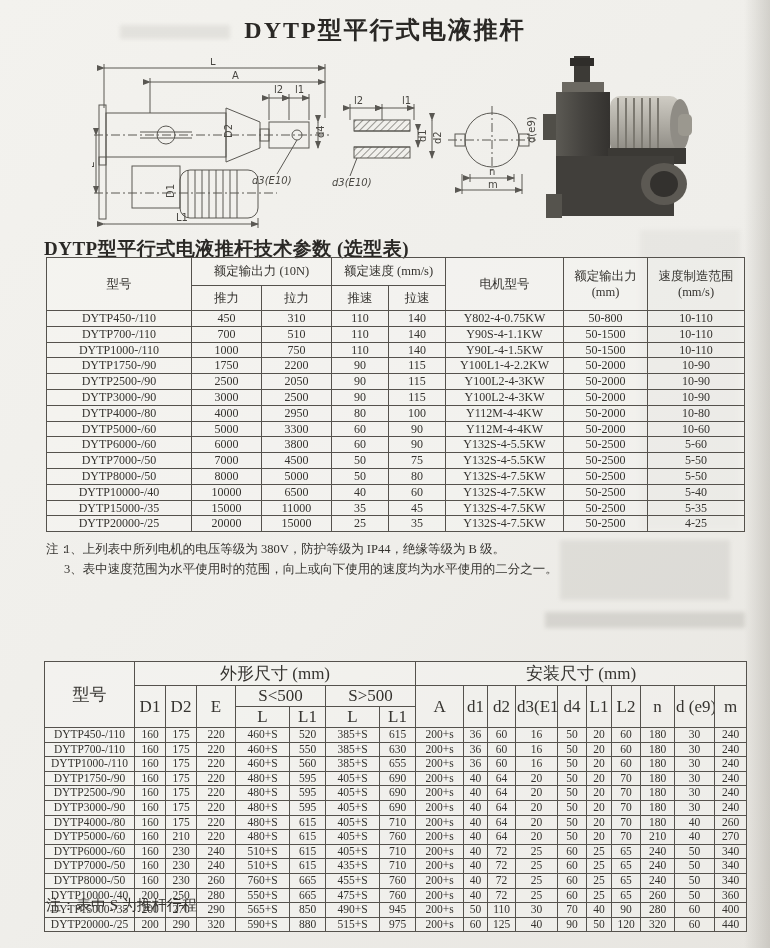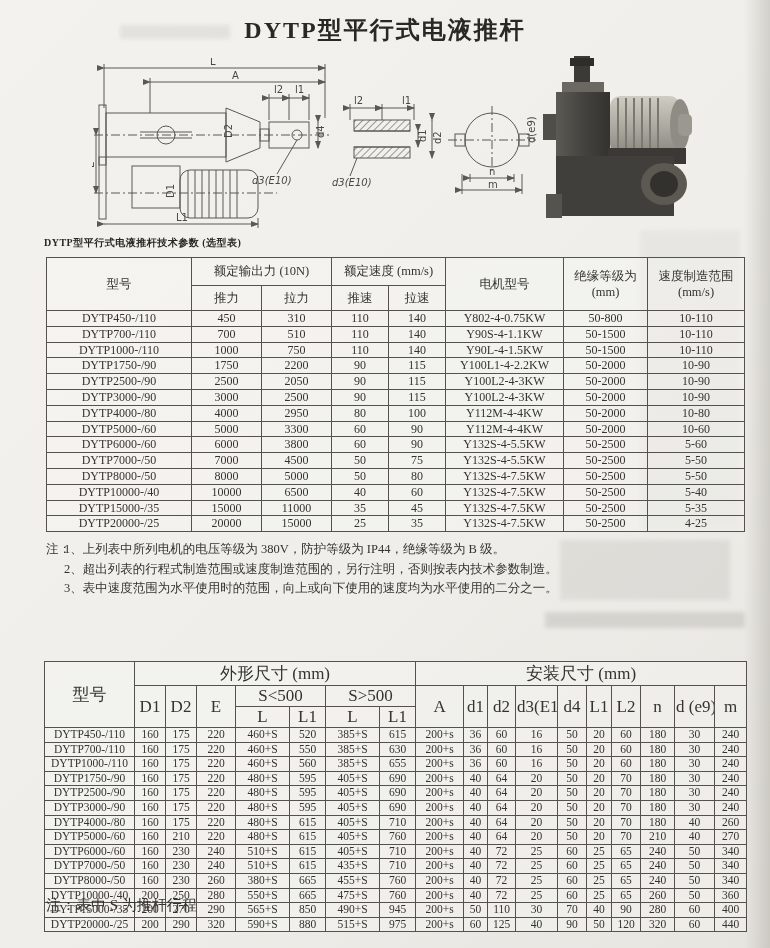--- a/index.html
+++ b/index.html
@@ -7,21 +7,21 @@
     position:relative;width:770px;height:948px;margin:0 auto;overflow:hidden;
     background:linear-gradient(135deg,#f3f2ee 0%,#efeeea 55%,#e7e5e0 100%);
     font-family:"Liberation Serif","DejaVu Serif",serif;
     color:#2f2d2a;
   }
   .doc-title{
     position:absolute;top:14px;left:0;width:100%;text-align:center;
     font-size:24px;font-weight:bold;letter-spacing:2px;color:#2a2825;
   }
   .section-title{
-    position:absolute;left:44px;font-size:10px;font-weight:bold;color:#2a2825;letter-spacing:.5px;
+    position:absolute;left:44px;font-size:19px;font-weight:bold;color:#2a2825;letter-spacing:.5px;
   }
   #sec1-title{top:236px;}
   #sec2-title{top:636px;}
 
   table{border-collapse:collapse;table-layout:fixed;background:rgba(250,249,246,.35);}
   th,td{
     border:1px solid #55524d;text-align:center;vertical-align:middle;
     padding:0 1px;overflow:hidden;white-space:nowrap;color:#35332f;
   }
   #table1{position:absolute;left:46px;top:257px;width:698px;font-size:12px;}
@@ -224,21 +224,21 @@
       <col style="width:84px">
         <col style="width:97px">
     </colgroup>
     <thead>
       <tr class="hr1">
         <th rowspan="2">型号</th>
         <th colspan="2">额定输出力 (10N)</th>
         <th colspan="2">额定速度 (mm/s)</th>
         <th rowspan="2">电机型号</th>
         <th rowspan="2">
-          <div>绝缘等级为</div>
+          <div>额定输出力</div>
           <div>(mm)</div>
         </th>
         <th rowspan="2">
           <div>速度制造范围</div>
           <div>(mm/s)</div>
         </th>
       </tr>
       <tr class="hr2">
         <th>推力</th>
         <th>拉力</th>
@@ -386,21 +386,20 @@
           <td>Y132S-4-7.5KW</td>
           <td>50-2500</td>
           <td>4-25</td>
         </tr>
       </tbody>
   </table>
 
   <div class="notes">
     <span class="prefix">注：</span>
     <div class="item">1、上列表中所列电机的电压等级为 380V，防护等级为 IP44，绝缘等级为 B 级。</div>
-    <div class="item">2、超出列表的行程式制造范围或速度制造范围的，另行注明，否则按表内技术参数制造。</div>
     <div class="item">3、表中速度范围为水平使用时的范围，向上或向下使用的速度均为水平使用的二分之一。</div>
   </div>
 
 
   <table id="table2">
     <colgroup>
       <col style="width:90px">
         <col style="width:31px">
         <col style="width:31px">
         <col style="width:39px">
@@ -648,21 +647,21 @@
           <td>65</td>
           <td>240</td>
           <td>50</td>
           <td>340</td>
         </tr>
         <tr>
           <td>DYTP8000-/50</td>
           <td>160</td>
           <td>230</td>
           <td>260</td>
-          <td>380+S</td>
+          <td>760+S</td>
           <td>665</td>
           <td>455+S</td>
           <td>760</td>
           <td>200+s</td>
           <td>40</td>
           <td>72</td>
           <td>25</td>
           <td>60</td>
           <td>25</td>
           <td>65</td>

